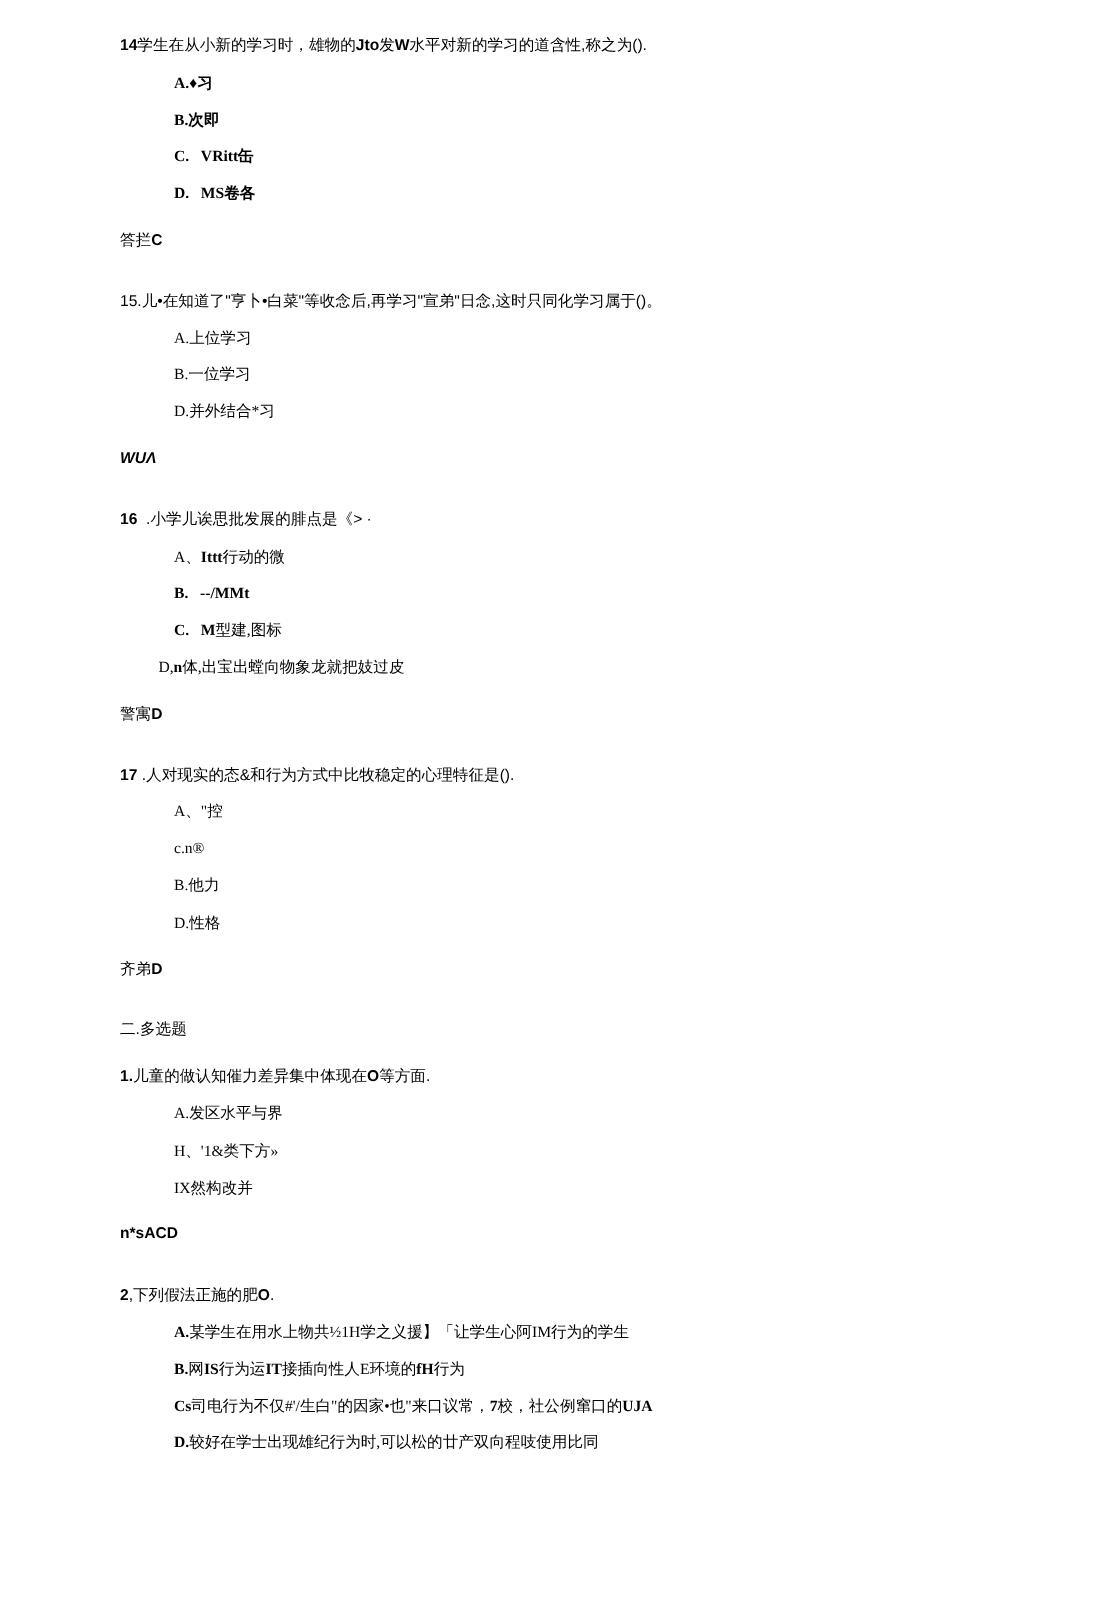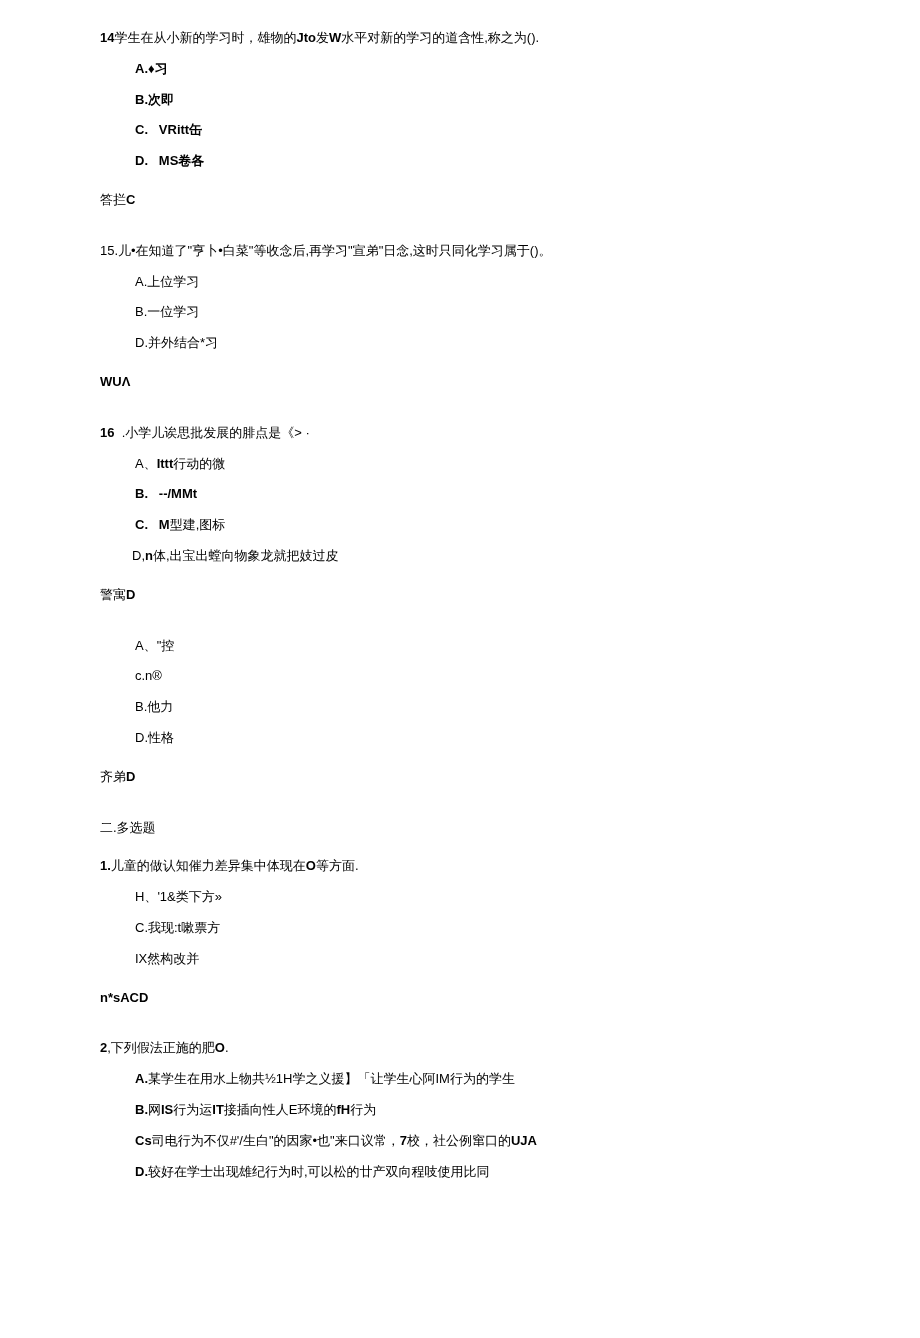--- a/index.html
+++ b/index.html
@@ -16,27 +16,29 @@
     line-height: 1.6;
   }
   .q-stem {
     margin-top: 18px;
     margin-bottom: 8px;
   }
   .opts {
     padding-left: 32px;
   }
   .opt {
-    margin: 10px 3px;
+    margin: 10px 13px;
+    font-family: Liberation Serif, serif;
   }
   .ans {
     margin-top: 18px;
     margin-bottom: 30px;
   }
   .italic {
+    font-style: italic;
     font-weight: bold;
   }
   .section-title {
     margin-top: 19px;
     margin-bottom: 14px;
   }
   .indent-small {
     padding-left: 0;
   }
   b, strong {
@@ -75,38 +77,41 @@
   <div class="opts">
     <div class="opt"><span>A、</span><b>Ittt</b><span>行动的微</span></div>
     <div class="opt"><b>B.</b>&nbsp;&nbsp;&nbsp;<b>--/MMt</b></div>
     <div class="opt"><b>C.</b>&nbsp;&nbsp;&nbsp;<b>M</b><span>型建,图标</span></div>
     <div class="opt indent-small" style="margin-left:-32px; padding-left:32px;"><span>D,</span><b>n</b><span>体,出宝出螳向物象龙就把妓过皮</span></div>
   </div>
   <div class="ans">
     <span>警寓</span><b>D</b>
   </div>
 
+  <div class="q-stem">
+    <b>17</b><span> .人对现实的态&amp;和行为方式中比牧稳定的心理特征是().</span>
+  </div>
   <div class="opts">
     <div class="opt">A、"控</div>
     <div class="opt">c.n®</div>
     <div class="opt">B.他力</div>
     <div class="opt">D.性格</div>
   </div>
   <div class="ans">
     <span>齐弟</span><b>D</b>
   </div>
 
   <div class="section-title">二.多选题</div>
 
   <div class="q-stem">
     <b>1.</b><span>儿童的做认知催力差异集中体现在</span><b>O</b><span>等方面.</span>
   </div>
   <div class="opts">
+    <div class="opt">A.发区水平与界</div>
     <div class="opt">H、'1&amp;类下方»</div>
-    <div class="opt">C.我现:t嗽票方</div>
     <div class="opt">IX然构改并</div>
   </div>
   <div class="ans">
     <b>n*s</b><b>ACD</b>
   </div>
 
   <div class="q-stem">
     <b>2</b><span>,下列假法正施的肥</span><b>O</b><span>.</span>
   </div>
   <div class="opts">

